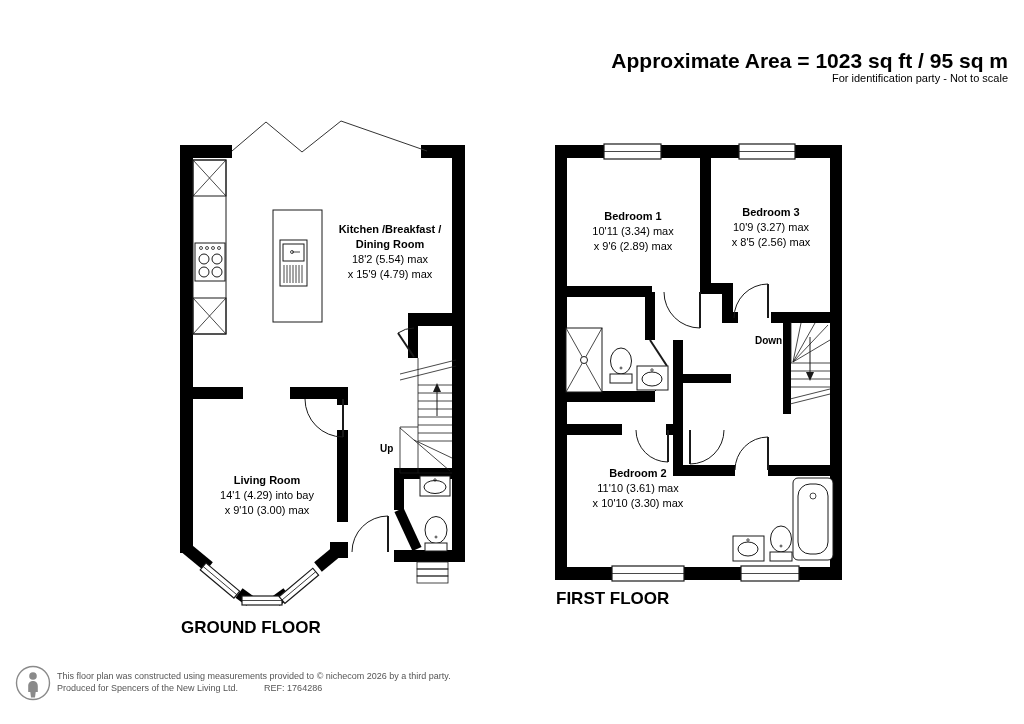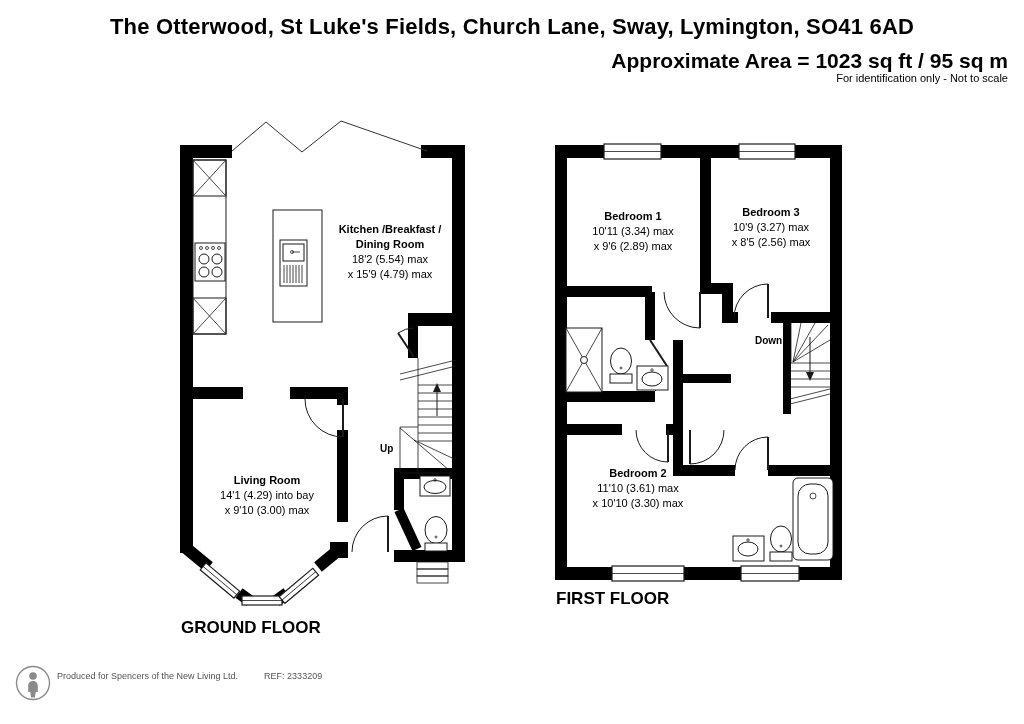--- a/index.html
+++ b/index.html
@@ -33,23 +33,22 @@
   .slabel{font:bold 10px "Liberation Sans",sans-serif;}
   .footer{position:absolute;left:57px;top:670px;font-size:9px;color:var(--footer-color);line-height:12px;}
   .footer .ref{display:inline-block;margin-left:26px;}
   .ficon{position:absolute;left:14px;top:664px;}
 </style>
 </head>
 <body>
 
 <div class="page">
 
-  <div class="title">The Otterwood, St Luke's Fields, Church Lane, Sway, Lymington, SO41 6AD</div>
   <div class="area">Approximate Area = 1023 sq ft / 95 sq m</div>
-  <div class="disclaimer">For identification only - Not to scale</div>
+  <div class="disclaimer">For identification party - Not to scale</div>
 
   <svg width="1024" height="724" viewBox="0 0 1024 724">
 
     <g>
       <g>
         <rect class="w" x="180" y="145" width="13" height="408"></rect>
         <rect class="w" x="180" y="145" width="52" height="13"></rect>
         <rect class="w" x="421" y="145" width="44" height="13"></rect>
         <rect class="w" x="452" y="145" width="13" height="417"></rect>
         <rect class="w" x="394" y="550" width="71" height="12"></rect>
@@ -309,18 +308,19 @@
       <text class="flabel" x="556" y="604">FIRST FLOOR</text>
     </g>
   </svg>
 
   <svg class="ficon" width="38" height="38" viewBox="0 0 38 38">
     <circle cx="19" cy="19" r="16.5" fill="none" stroke="var(--icon-color)" stroke-width="1.4"></circle>
     <circle cx="19" cy="12" r="3.8" fill="var(--icon-color)"></circle>
     <path d="M19 17 c-3.2 0 -4.8 2.2 -4.8 5.2 v5.8 h2.1 l0.7 5.5 h4 l0.7 -5.5 h2.1 v-5.8 c0 -3 -1.6 -5.2 -4.8 -5.2 z" fill="var(--icon-color)"></path>
   </svg>
   <div class="footer">
+    <div>This floor plan was constructed using measurements provided to © nichecom 2026 by a third party.</div>
     <div>
-      <span>Produced for Spencers of the New Living Ltd.</span><span class="ref">REF: 2333209</span>
+      <span>Produced for Spencers of the New Living Ltd.</span><span class="ref">REF: 1764286</span>
     </div>
   </div>
 
 </div>
 
 </body></html>

